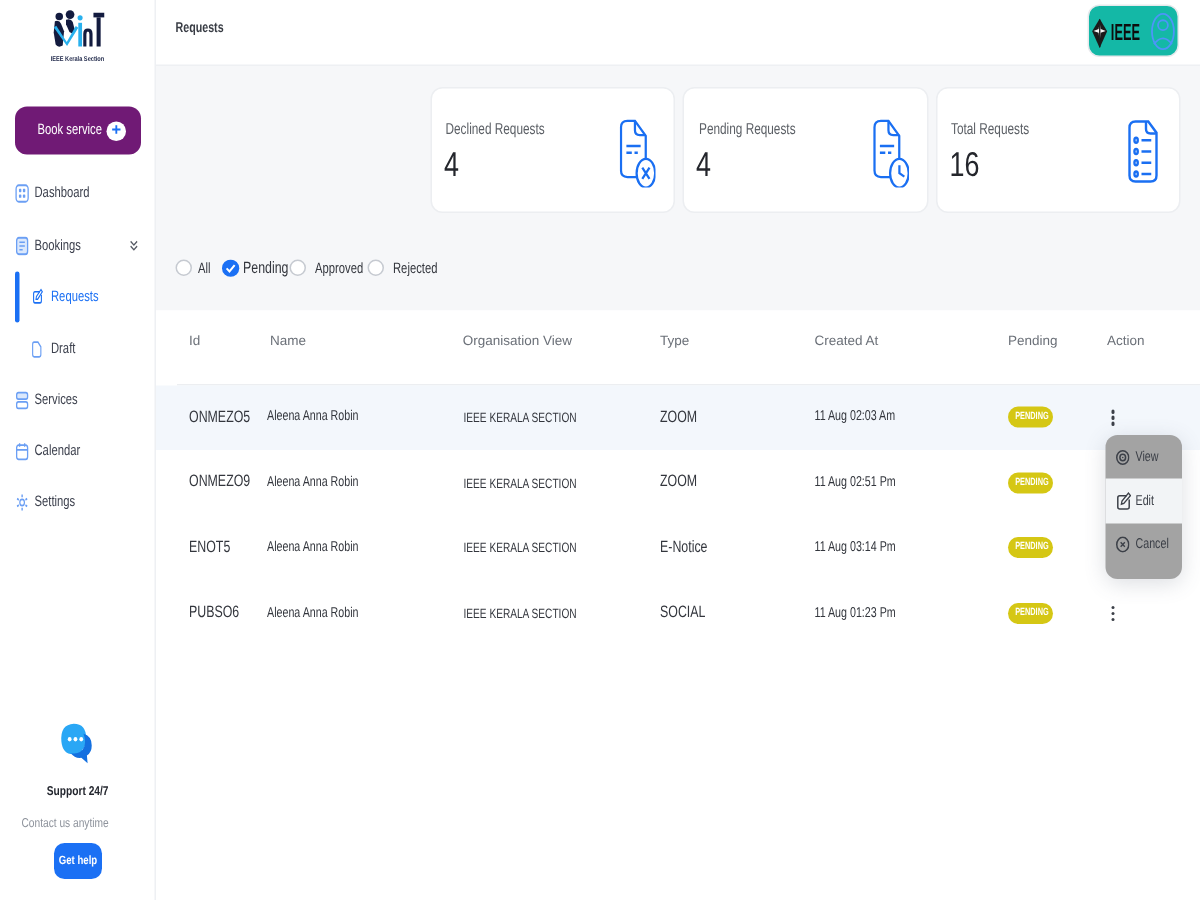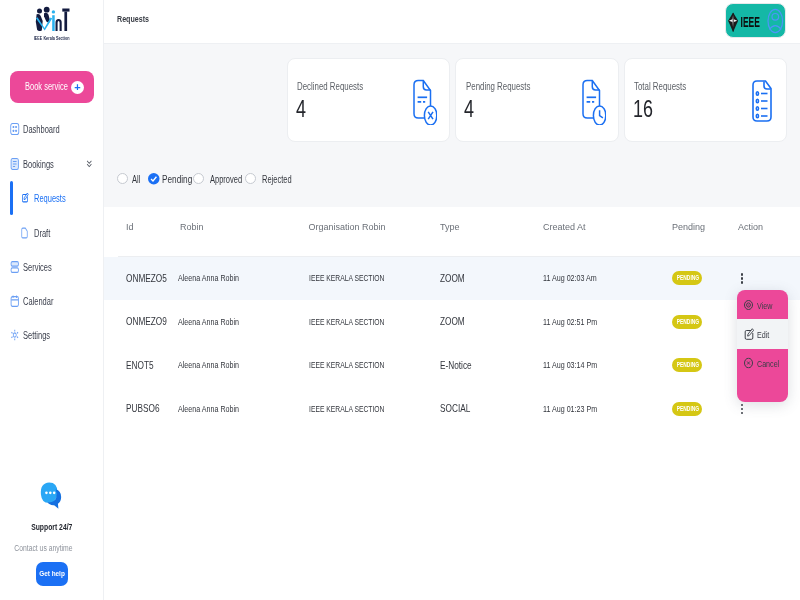--- a/index.html
+++ b/index.html
@@ -40,32 +40,32 @@
 .td { font-size:9.5px; color:#33363d; line-height:10px;text-align:right; }
 .td.big { font-size:11px; }
 .td.org { font-size:9px; }
 .badge { width:29.5px; height:14px; background:#d5c714; border-radius:7px; color:#fff;
   font-size:7px; font-weight:bold; text-align:center; line-height:14.5px; }
 .badge span { display:inline-block; transform:scaleX(0.70); }
 .dots { width:10px; text-align:center; }
 .dot { display:block; width:2.4px; height:2.4px; border-radius:50%; background:#3c4048; margin:1.7px auto; }
 
 
-#menu { left:737px; top:290px; width:51px; height:112px; background:#ec4899; border-radius:8px;
+#menu { left:737px; top:290px; width:51px; height:96px; background:#a3a3a3; border-radius:8px;
   box-shadow:0 3px 14px rgba(80,90,110,.20); z-index:5; }
 .mi { position:absolute; left:0; width:51px; height:29.3px; }
 .mi svg { position:absolute; left:7px; top:50%; transform:translateY(-50%); }
 .mi span { position:absolute; left:19.5px; top:50%; transform:translateY(-50%) scaleX(0.75);
   transform-origin:0 50%; font-size:9.5px; color:#3a3e46; white-space:nowrap; }
 
 
 #sidebar { left:0; top:0; width:104px; height:600px; background:#fff;
   border-right:1px solid #eef0f3; z-index:1; }
 .sb { z-index:4; }
-#bookbtn { left:10px; top:71px; width:84px; height:32px; background:#ec4899; border-radius:8px;
+#bookbtn { left:10px; top:71px; width:84px; height:32px; background:#701a75; border-radius:8px;
   color:#fff; font-size:10px; z-index:4; }
 #bookbtn span { position:absolute; left:15px; top:11px; line-height:10px;
   transform:scaleX(0.75); transform-origin:0 0; white-space:nowrap; }
 #bookbtn .pc { position:absolute; right:10px; top:9.5px; width:13px; height:13px; background:#fff;
   border-radius:50%; color:#1b70f4; font-size:11px; font-weight:bold; text-align:center; line-height:12.5px; }
 .nav { left:0; width:104px; height:24px; z-index:4; }
 .nav .txt { position:absolute; left:23px; top:50%; transform:translateY(-50%) scaleX(0.75);
   transform-origin:0 50%; font-size:10px; color:#3c404d; white-space:nowrap; }
 .nav .txt2 { left:34px; }
 .nav svg { position:absolute; top:50%; transform:translateY(-50%); }
@@ -160,22 +160,22 @@
     <circle cx="6" cy="6" r="6" fill="#1b70f4"></circle>
     <path d="M3.2 6.2 l2 2.1 l3.6-4.4" stroke="#fff" stroke-width="1.4" fill="none"></path>
   </svg>
   <div class="abs rlabel" style="left:161.5px;font-size:11px"><span class="tx">Pending</span></div>
   <div class="abs radio" style="left:193px"></div>
   <div class="abs rlabel" style="left:210px"><span class="tx">Approved</span></div>
   <div class="abs radio" style="left:244.5px"></div>
   <div class="abs rlabel" style="left:261.5px"><span class="tx">Rejected</span></div>
 
   <div class="abs th" style="left:126px">Id</div>
-  <div class="abs th" style="left:180px">Robin</div>
-  <div class="abs th" style="left:308.5px">Organisation Robin</div>
+  <div class="abs th" style="left:180px">Name</div>
+  <div class="abs th" style="left:308.5px">Organisation View</div>
   <div class="abs th" style="left:440px">Type</div>
   <div class="abs th" style="left:543px">Created At</div>
   <div class="abs th" style="left:672px">Pending</div>
   <div class="abs th" style="left:738px">Action</div>
   <div class="abs" id="headline"></div>
 
   <div class="abs row1bg"></div>
 
   <div class="abs td big" style="left:126px;top:272.8px"><span class="tx">ONMEZO5</span></div>
   <div class="abs td" style="left:178px;top:273.3px"><span class="tx">Aleena Anna Robin</span></div>

